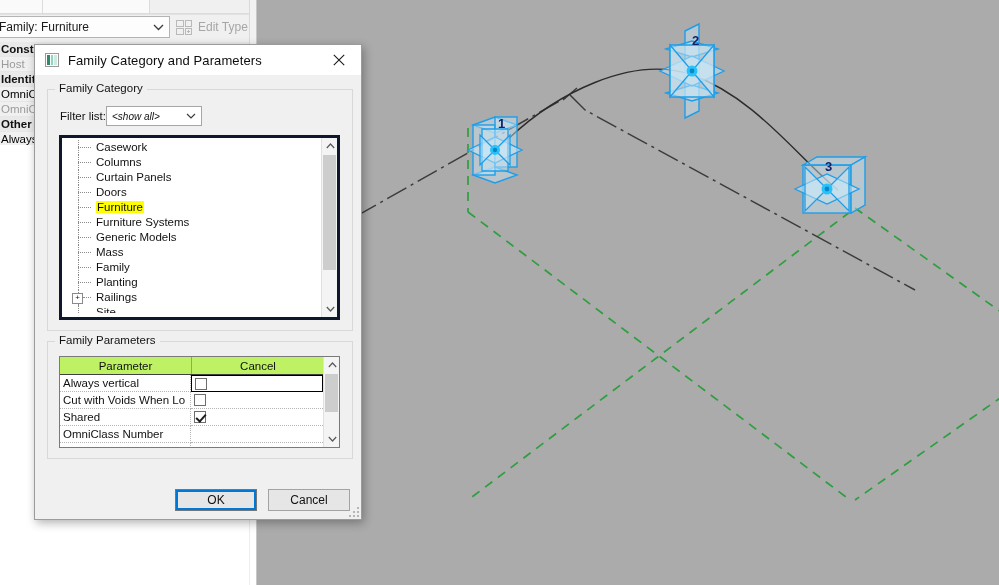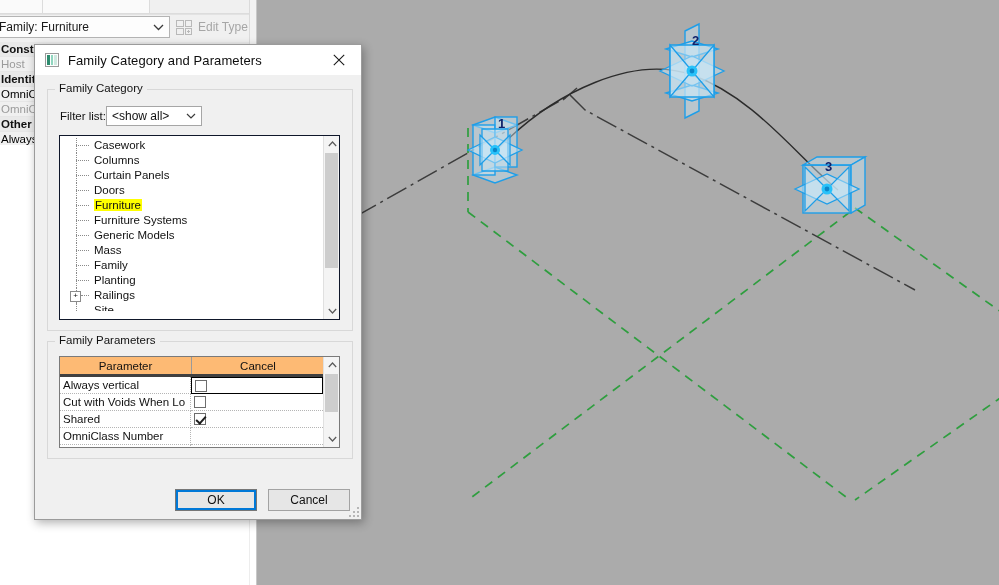--- a/index.html
+++ b/index.html
@@ -110,26 +110,26 @@
 
   #gb-category{left:12px;top:44px;width:304px;height:240px;}
   #filter-label{
     position:absolute;left:12px;top:20px;font-size:11.5px;color:#111;
   }
   #filter-combo{
     position:absolute;left:58px;top:16px;width:96px;height:20px;
     background:#fff;border:1px solid #a6a6a6;box-sizing:border-box;
     display:flex;align-items:center;
   }
-  #filter-combo .val{padding-left:5px;font-size:12px;color:#111;flex:1;}
+  #filter-combo .val{padding-left:5px;font-size:10px;color:#111;flex:1;font-style:italic;}
   #filter-combo .chev{width:20px;text-align:center;color:#3c3c3c;font-size:9px;}
 
   #cat-listbox{
     position:absolute;left:11px;top:45px;width:281px;height:185px;
-    background:#fff;border:1px solid #0f172a;box-sizing:border-box;
+    background:#fff;border:3px solid #0f172a;box-sizing:border-box;
     overflow:hidden;
   }
   #cat-list{position:absolute;left:0;top:2px;right:17px;}
   .cat-item{
     position:relative;height:15px;line-height:15px;font-size:11.5px;
     color:#111;padding-left:34px;white-space:nowrap;
   }
   .cat-item .dash{
     position:absolute;left:16px;top:7px;width:13px;
     border-top:1px dotted #8a8a8a;
@@ -159,22 +159,22 @@
   .vsb .thumb{
     position:absolute;left:1px;width:13px;background:#cdcdcd;
   }
 
   #gb-params{left:12px;top:296px;width:304px;height:116px;}
   #param-table{
     position:absolute;left:11px;top:14px;width:281px;height:92px;
     background:#fff;border:1px solid #7a7a7a;box-sizing:border-box;overflow:hidden;
   }
   #pt-head{
-    display:flex;height:17px;background:#fdba74;
-    border-bottom:3px solid #404040;
+    display:flex;height:17px;background:#bef264;
+    border-bottom:1px solid #404040;
   }
   #pt-head .th{
     font-size:11.5px;color:#111;display:flex;align-items:center;
     justify-content:center;height:100%;
   }
   #pt-head .th.p{width:131px;border-right:1px solid #9a9a9a;}
   #pt-head .th.v{width:132px;}
   .pt-row{display:flex;height:17px;}
   .pt-row .cname{
     width:131px;font-size:11.5px;color:#111;display:flex;align-items:center;

